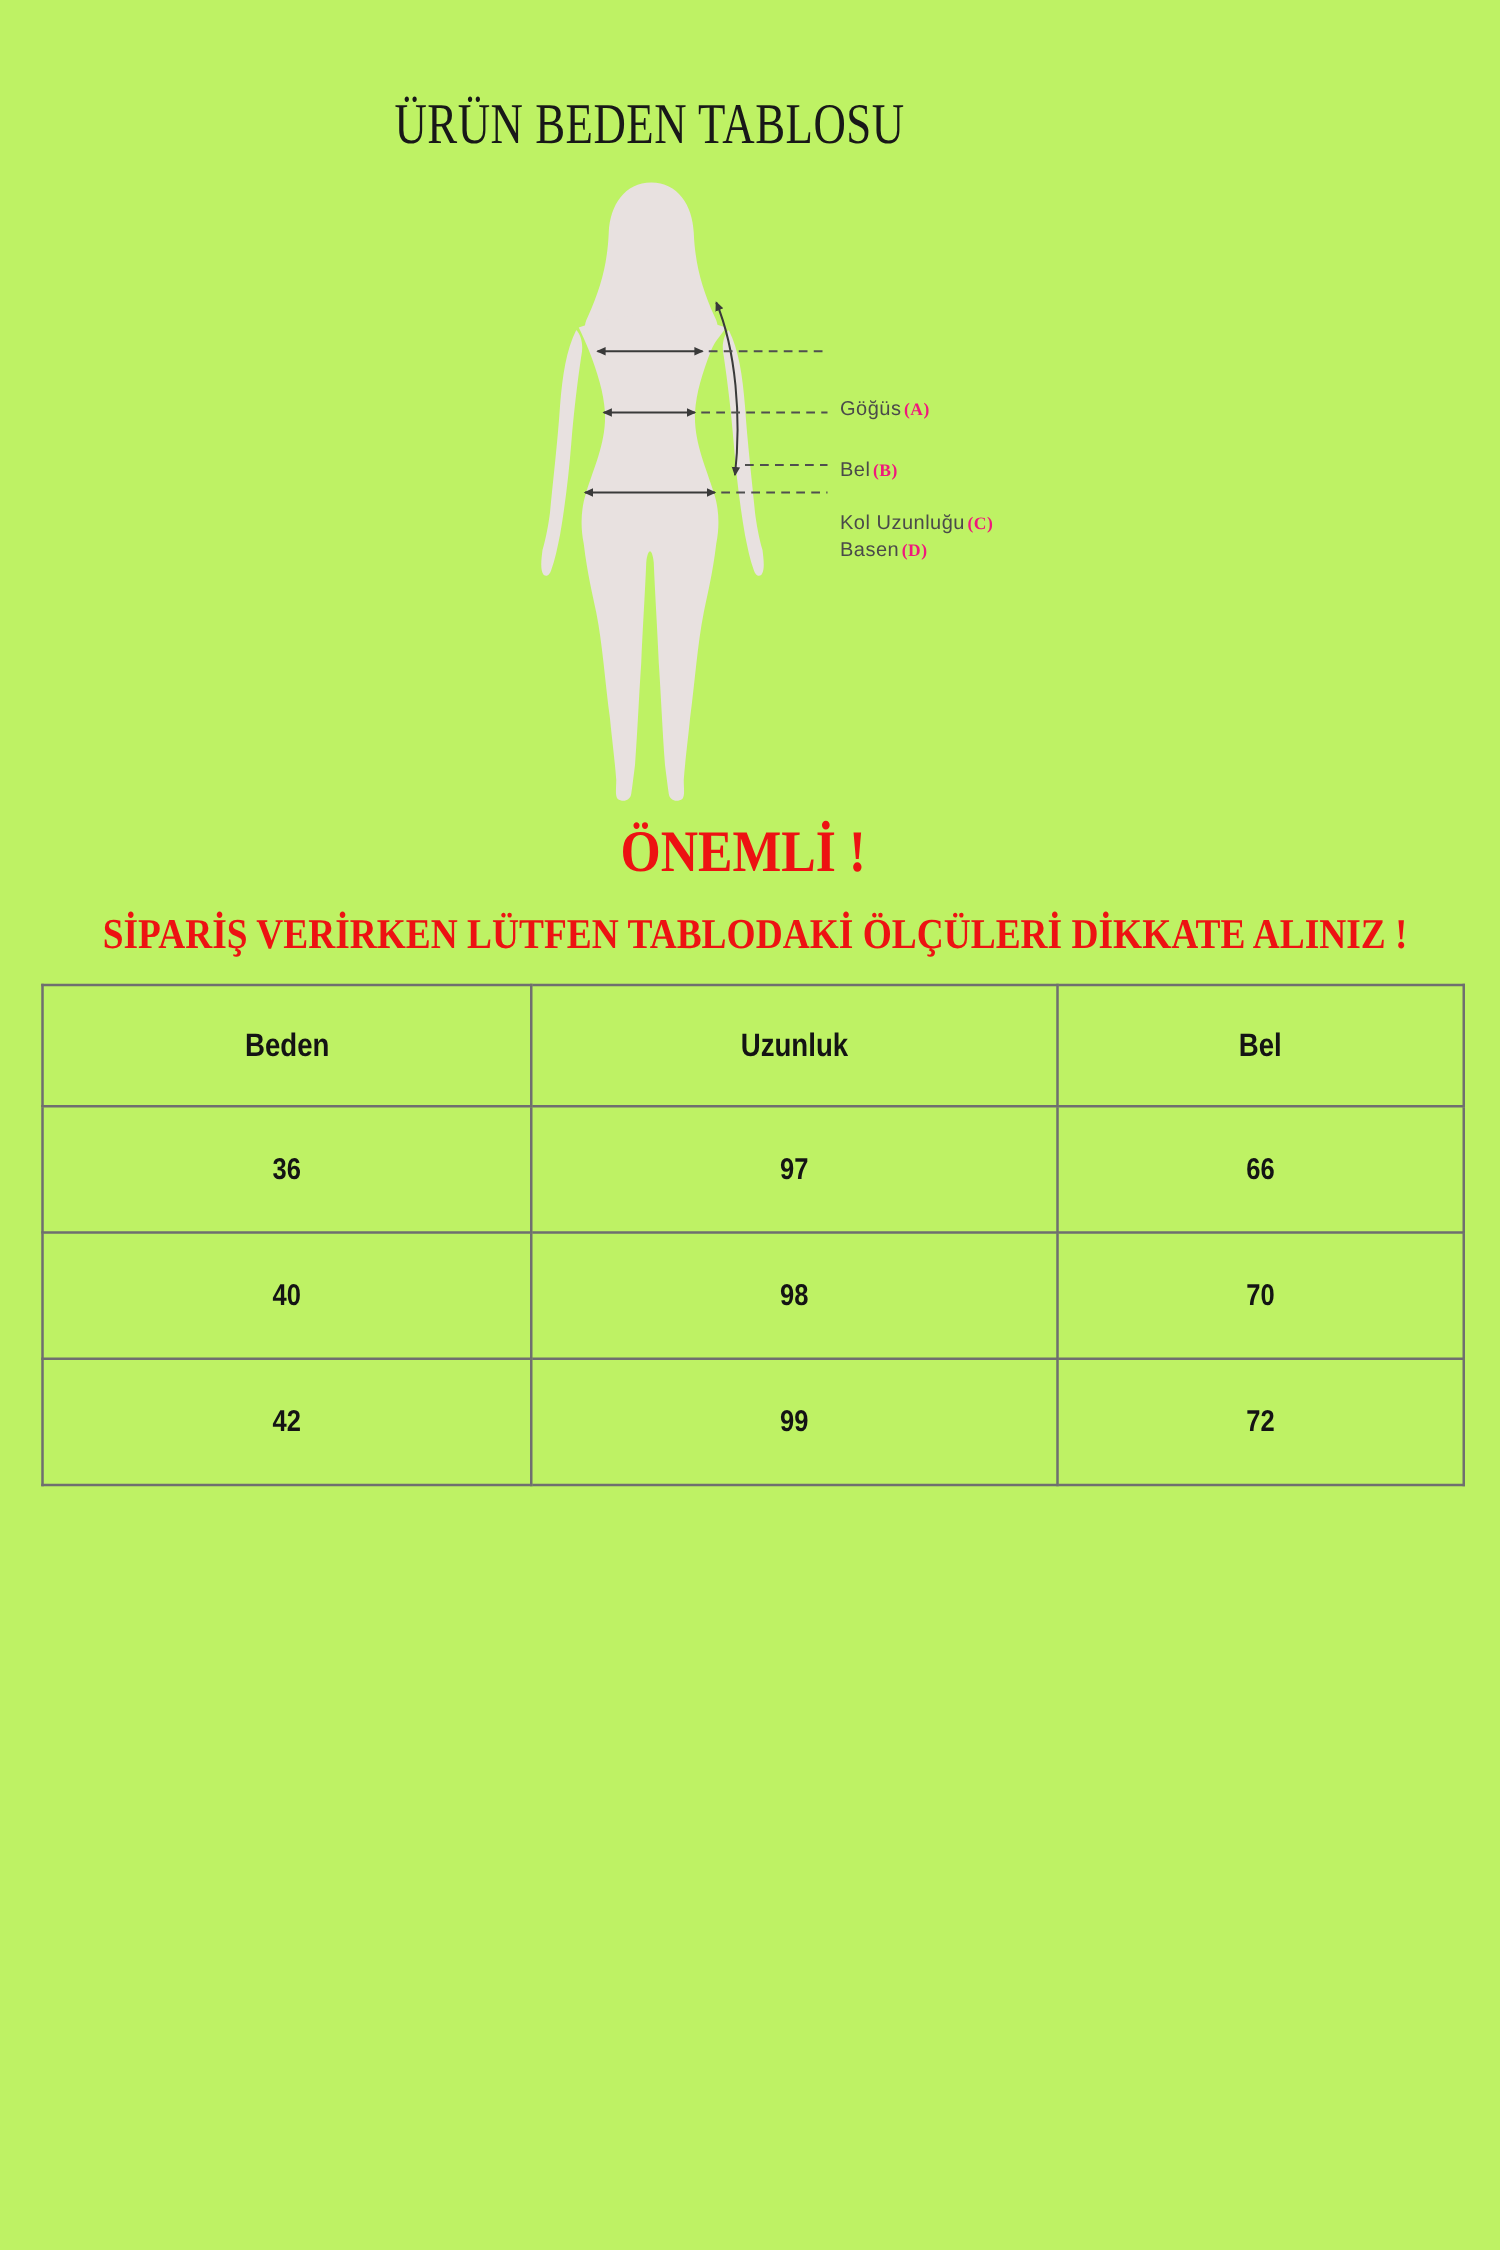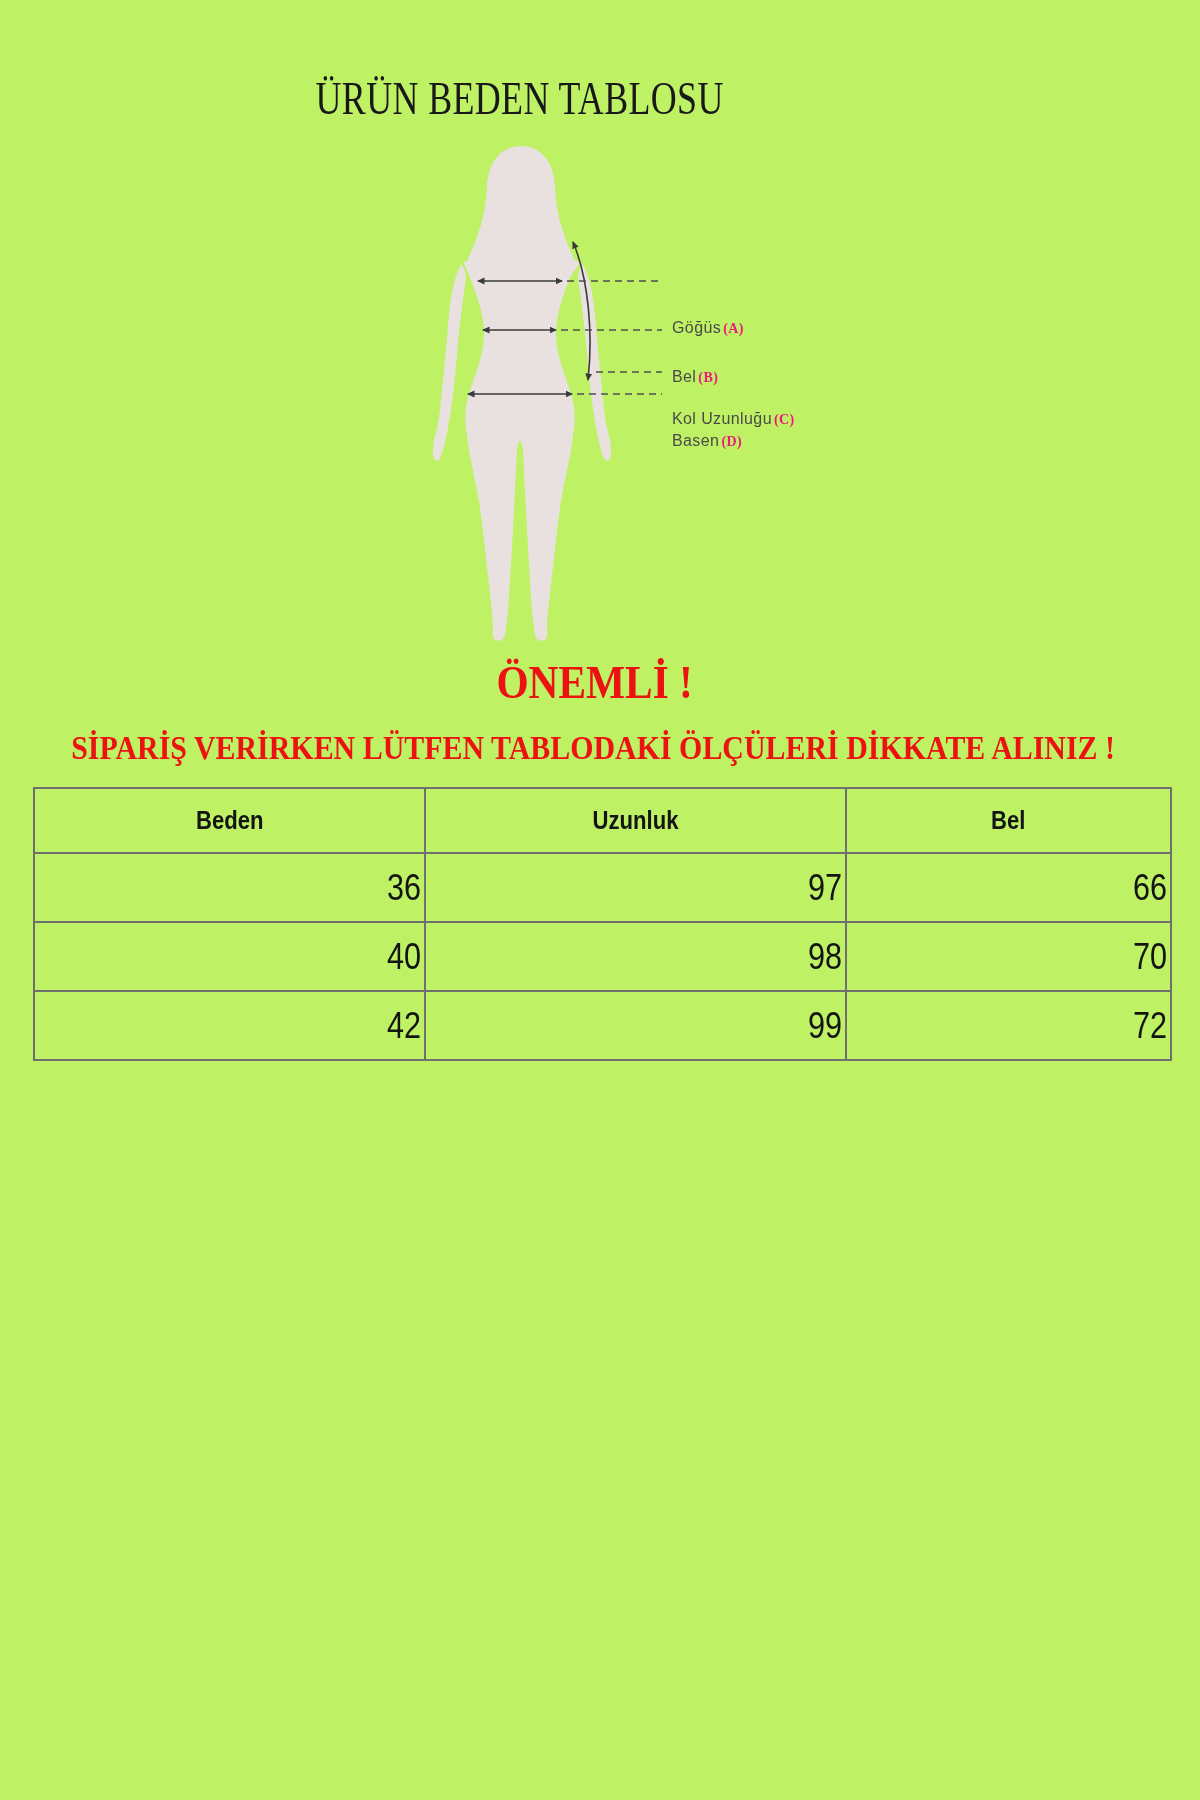--- a/index.html
+++ b/index.html
@@ -59,45 +59,45 @@
   }
   .important-wrap .txt{
     display:inline-block;
     font-family:"Liberation Serif", serif;
     font-weight:700;font-size:47px;
     color:var(--warning-red);
     transform:scaleX(0.88);
     white-space:nowrap;
   }
   .warning-wrap{
-    position:absolute;top:729px;left:0;width:1036px;text-align:left;
+    position:absolute;top:729px;left:0;width:1036px;text-align:left;padding-left:11px;
   }
   .warning-wrap .txt{
     display:inline-block;
     font-family:"Liberation Serif", serif;
     font-weight:700;font-size:34px;
     color:var(--warning-red);
     transform:scaleX(0.88);
     white-space:nowrap;
   }
   
   table.size-table{
     position:absolute;left:33px;top:787px;
     width:1137px;
     border-collapse:collapse;
     table-layout:fixed;
   }
   table.size-table td,table.size-table th{
     border:2px solid var(--table-border);
     text-align:center;vertical-align:middle;
     color:#141414;
-    padding:0;
+    padding:16px;
   }
   table.size-table th{height:63px;font-size:26px;font-weight:700;}
-  table.size-table td{height:67px;font-size:36px;font-weight:400;text-align:right;}
+  table.size-table td{height:67px;font-size:24px;font-weight:700;}
   .col-beden{width:391px;} .col-uzunluk{width:421px;} .col-bel{width:325px;}
   .cond{display:inline-block;transform:scaleX(0.85);}
 </style>
 </head>
 <body>
 
 <div class="page">
 
   <div class="title-wrap">
     <h1>ÜRÜN BEDEN TABLOSU</h1>

